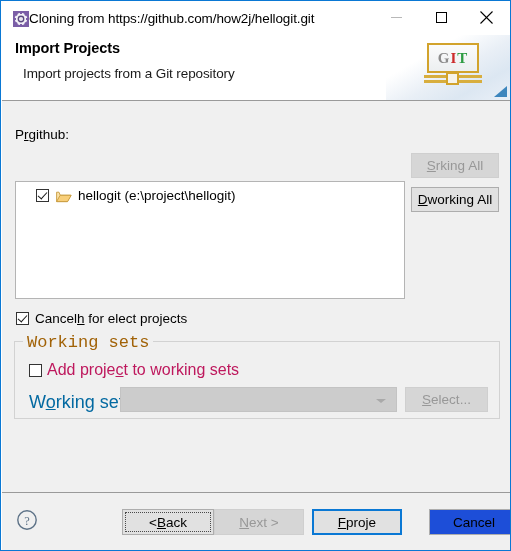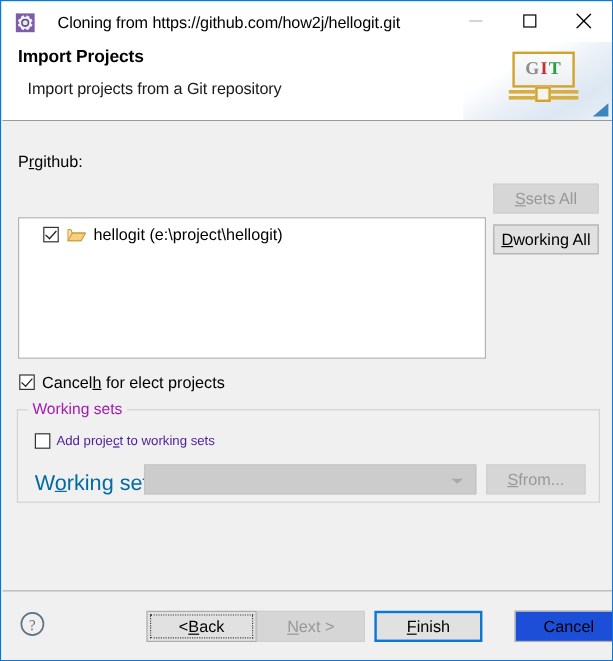--- a/index.html
+++ b/index.html
@@ -31,21 +31,21 @@
     display: flex;
     align-items: center;
   }
   #app-icon {
     width: 16px; height: 16px;
     margin-left: 11px;
     flex: none;
     position: relative;
   }
   #title-text {
-    margin-left: 19px;
+    margin-left: 0;
     font-size: 13.5px;
     color: #000000;
     white-space: nowrap;
     letter-spacing: -0.1px;
   }
   .wincontrol {
     position: absolute;
     top: 1px;
     width: 45px; height: 30px;
     display: flex;
@@ -278,33 +278,34 @@
     left: 12px; top: 240px;
     width: 486px; height: 78px;
     box-sizing: border-box;
     border: 1px solid #d2d2d2;
   }
   #group-legend {
     position: absolute;
     left: 8px; top: -9px;
     background: #f0f0f0;
     padding: 0 4px;
-    font-size: 13px;
-    color: #a21caf;
+    font-size: 17px;
+    color: #a16207;
+    font-family: Liberation Mono, monospace;
   }
   #addproj-row {
     position: absolute;
     left: 14px; top: 19px;
     display: flex;
     align-items: center;
   }
   #addproj-label {
     margin-left: 5px;
-    font-size: 11px;
-    color: #4c1d95;
+    font-size: 16px;
+    color: #be185d;
   }
   #ws-label {
     position: absolute;
     left: 14px; top: 50px;
     font-size: 18px;
     color: #0369a1;
   }
   #ws-combo {
     position: absolute;
     left: 105px; top: 45px;
@@ -470,21 +471,21 @@
           </svg>
         </div>
         <div id="row-label">hellogit (e:\project\hellogit)</div>
       </div>
 
     </div>
 
     <div class="sidebtn" id="btn-select-all">
         <span></span>
         <span class="mn">S</span>
-        <span>sets All</span>
+        <span>rking All</span>
       </div>
     <div class="sidebtn" id="btn-deselect-all">
         <span></span>
         <span class="mn">D</span>
         <span>working All</span>
       </div>
 
     <div id="nested-row">
       <div class="cbox checked"></div>
       <div id="nested-label"><span>Cancel</span><span class="mn">h</span><span> for elect projects</span></div>
@@ -500,21 +501,21 @@
 
       <div id="ws-label"><span>W</span><span class="mn">o</span><span>rking sets:</span></div>
 
       <div id="ws-combo">
         <div class="arrow"></div>
       </div>
 
       <div id="btn-ws-select">
           <span></span>
           <span class="mn">S</span>
-          <span>from...</span>
+          <span>elect...</span>
         </div>
     </div>
 
   </div>
 
   <div id="footer-rule"></div>
   <div id="footer">
     <div id="help-icon">
       <svg width="22" height="22" viewBox="0 0 22 22">
         <circle cx="11" cy="11" r="9.2" fill="none" stroke="#5d7287" stroke-width="1.4"></circle>
@@ -528,21 +529,21 @@
         <span class="inner"></span>
       </div>
     <div class="footbtn" id="btn-next">
         <span></span>
         <span class="mn">N</span>
         <span>ext &gt;</span>
       </div>
     <div class="footbtn" id="btn-finish">
         <span></span>
         <span class="mn">F</span>
-        <span>inish</span>
+        <span>proje</span>
       </div>
     <div class="footbtn" id="btn-cancel">
         <span>Cancel</span>
         <span class="mn"></span>
         <span></span>
       </div>
   </div>
 
 </div>
 

